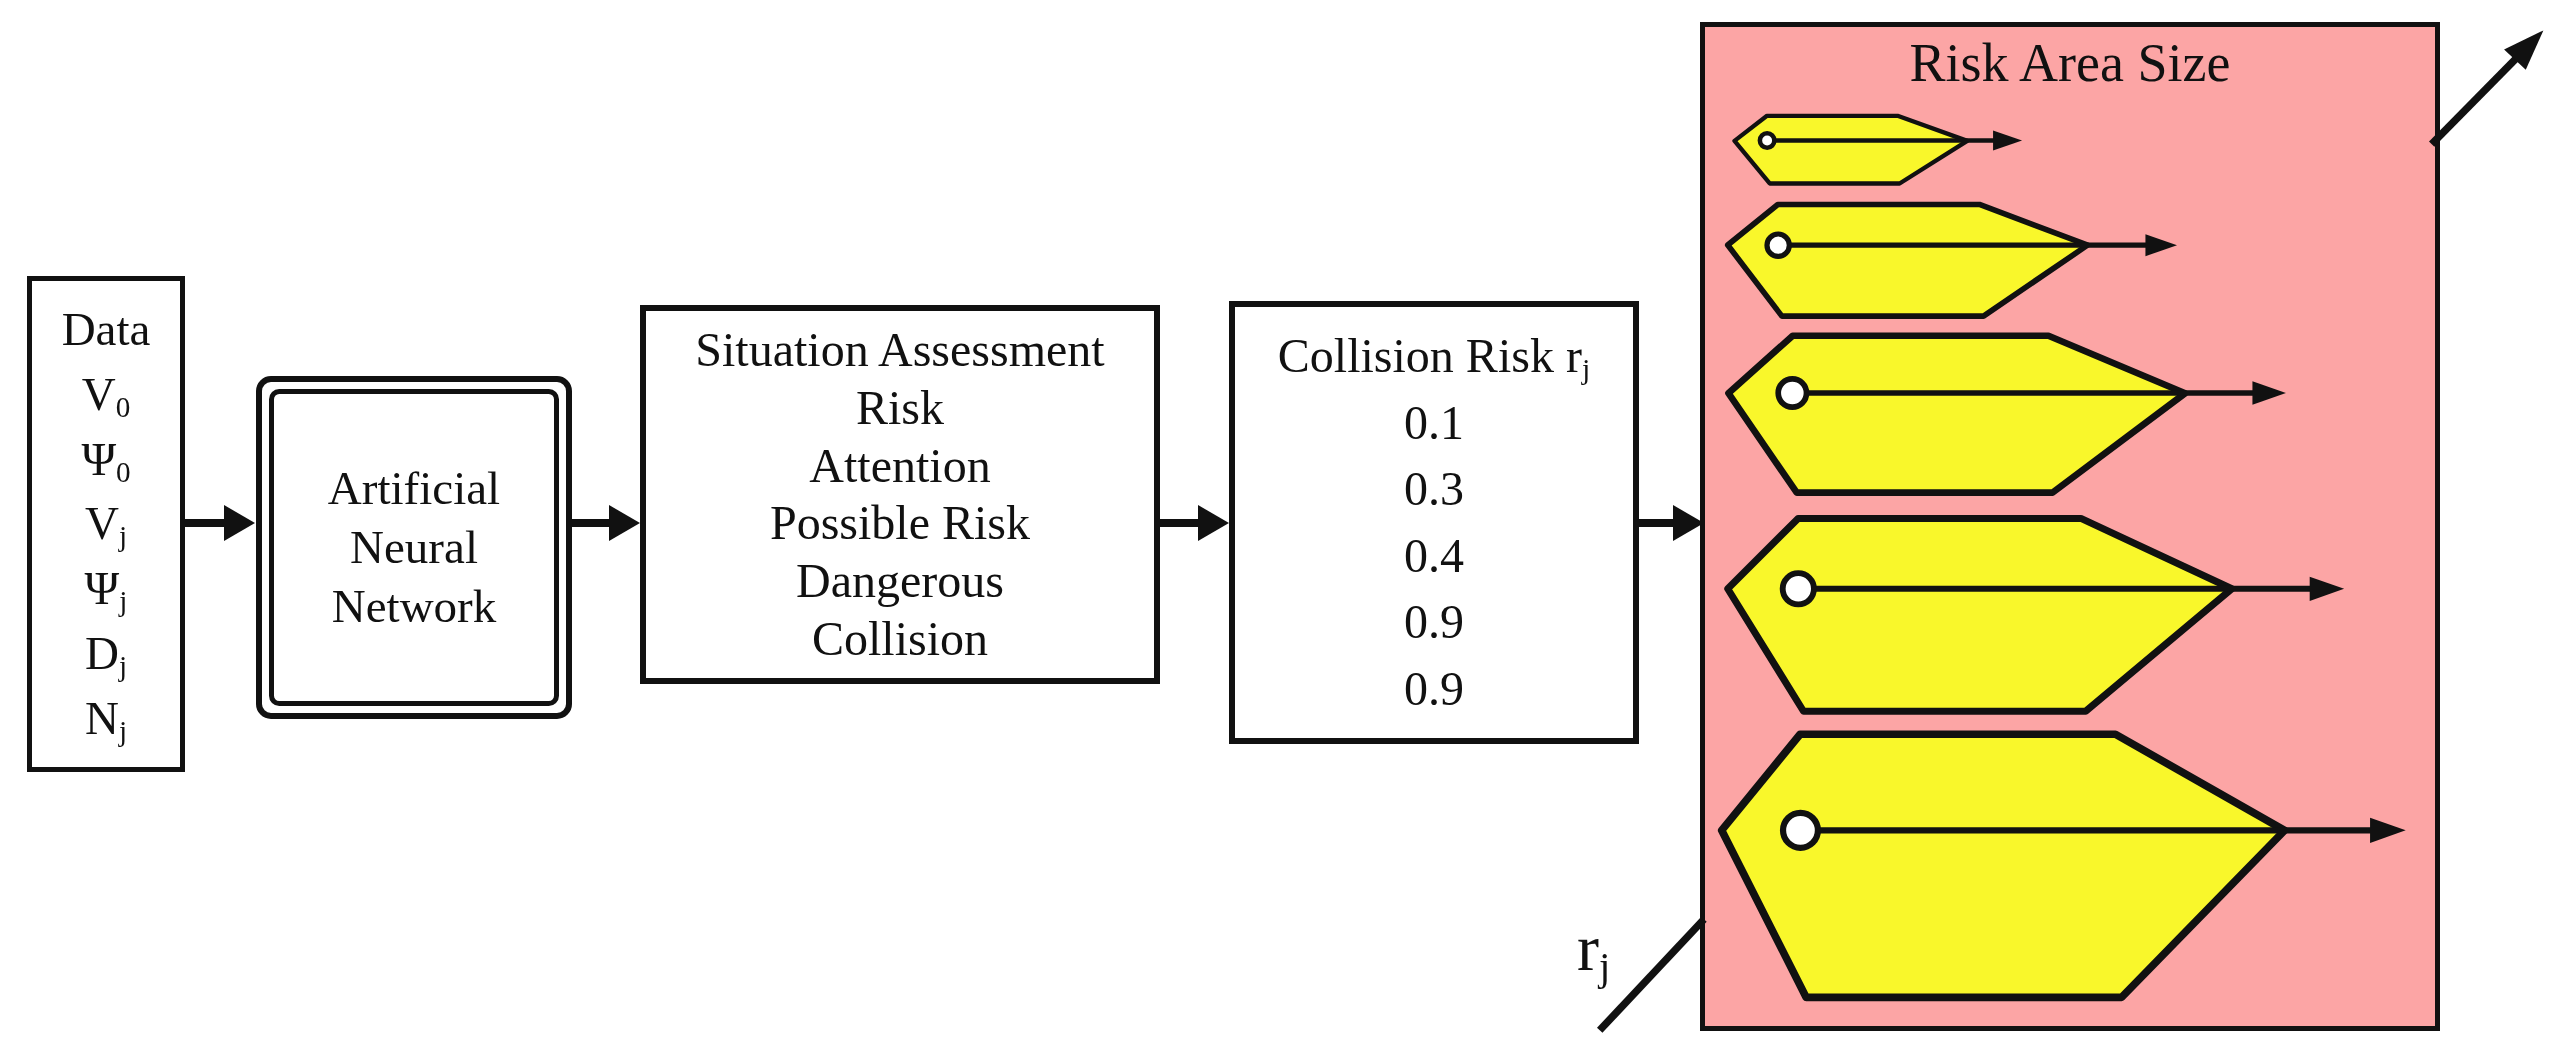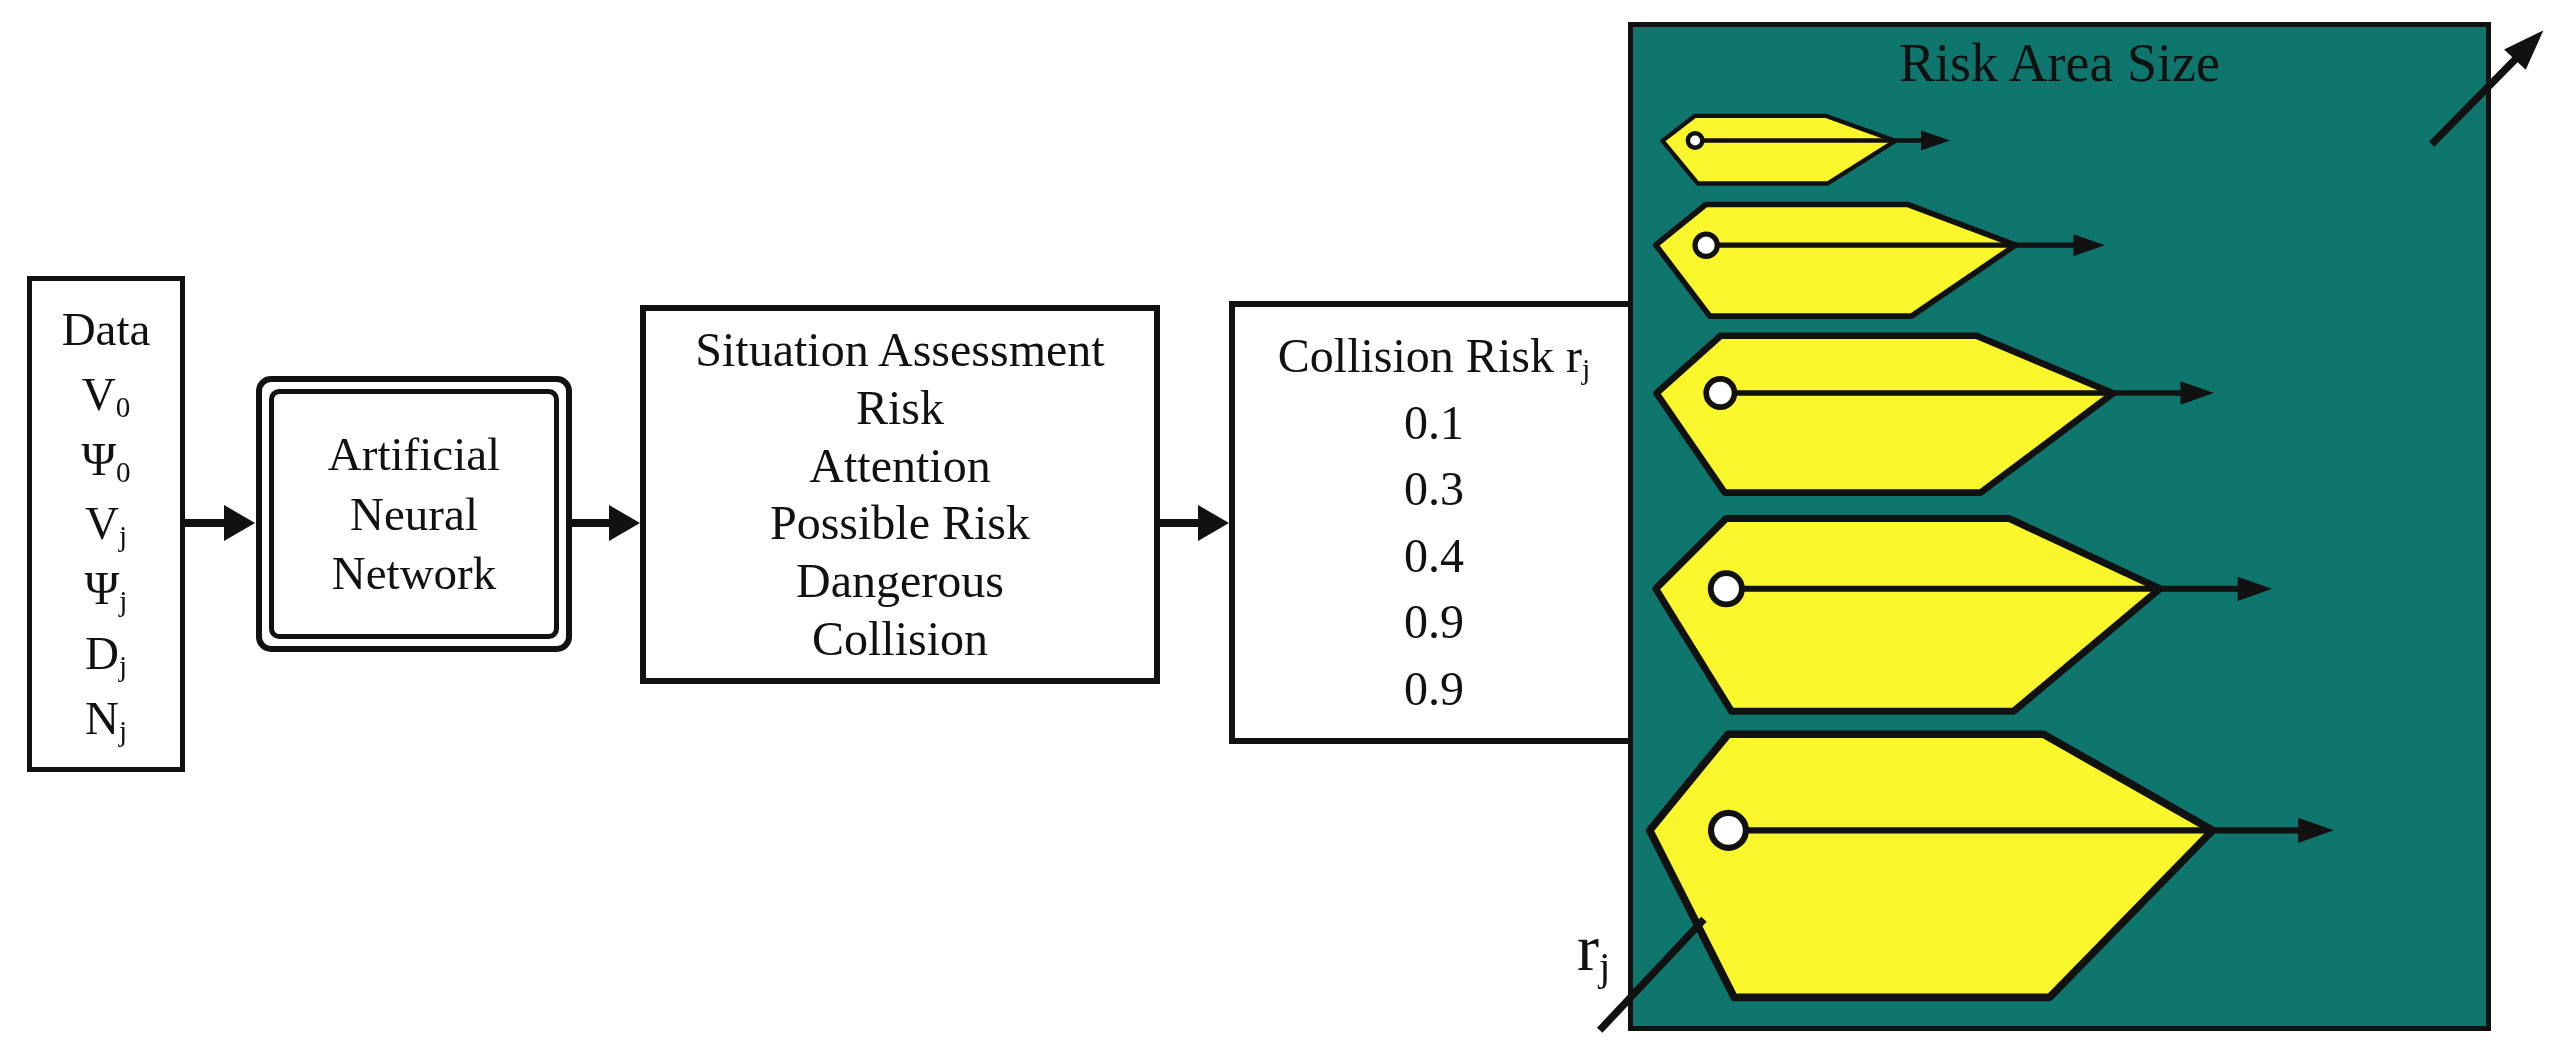--- a/index.html
+++ b/index.html
@@ -19,33 +19,33 @@
     align-items:center;justify-content:space-evenly;
     text-align:center;
   }
   .box .line{white-space:nowrap;line-height:1;}
   sub.sb{font-size:0.62em;line-height:0;vertical-align:-0.25em;}
 
   
   #data-box{left:27px;top:276px;width:158px;height:496px;border:5.4px solid #111;font-size:47px;padding:6.8px 0;}
 
   
-  #ann-box{left:256px;top:376px;width:316px;height:276px;border:6.1px solid #111;border-radius:15px;font-size:47px;}
+  #ann-box{left:256px;top:376px;width:316px;height:343px;border:6.1px solid #111;border-radius:15px;font-size:47px;}
   #ann-inner{position:absolute;inset:7.4px;border:5.4px solid #111;border-radius:10.2px;
     display:flex;flex-direction:column;align-items:center;justify-content:center;gap:12.2px;text-align:center;}
 
   
   #sa-box{left:640px;top:305px;width:520px;height:379px;border:6.8px solid #111;font-size:48px;padding:5.4px 0;}
 
   
   #cr-box{left:1229px;top:301px;width:410px;height:443px;border:6.8px solid #111;font-size:48px;padding:7px 0;}
 
   
-  #risk-panel{position:absolute;left:1628px;top:21.7px;width:863px;height:1009px;
-    box-sizing:border-box;border:5.4px solid #111;background:#0f766e;}
+  #risk-panel{position:absolute;left:1700px;top:21.7px;width:740px;height:1009px;
+    box-sizing:border-box;border:5.4px solid #111;background:#fca5a5;}
   #risk-title{position:absolute;left:0;right:0;top:9.5px;text-align:center;font-size:54px;line-height:1;}
   #hex-svg{position:absolute;left:-5.4px;top:-5.4px;}
 
   
   .flow-arrow{position:absolute;height:38px;display:flex;align-items:center;}
   .flow-arrow .shaft{flex:1 1 auto;height:7.4px;background:#111;}
   .flow-arrow .head{width:0;height:0;border-top:18.3px solid transparent;border-bottom:18.3px solid transparent;border-left:31px solid #111;}
 
   
   #rj-label{position:absolute;left:1577px;top:915px;font-size:66px;line-height:1;}

